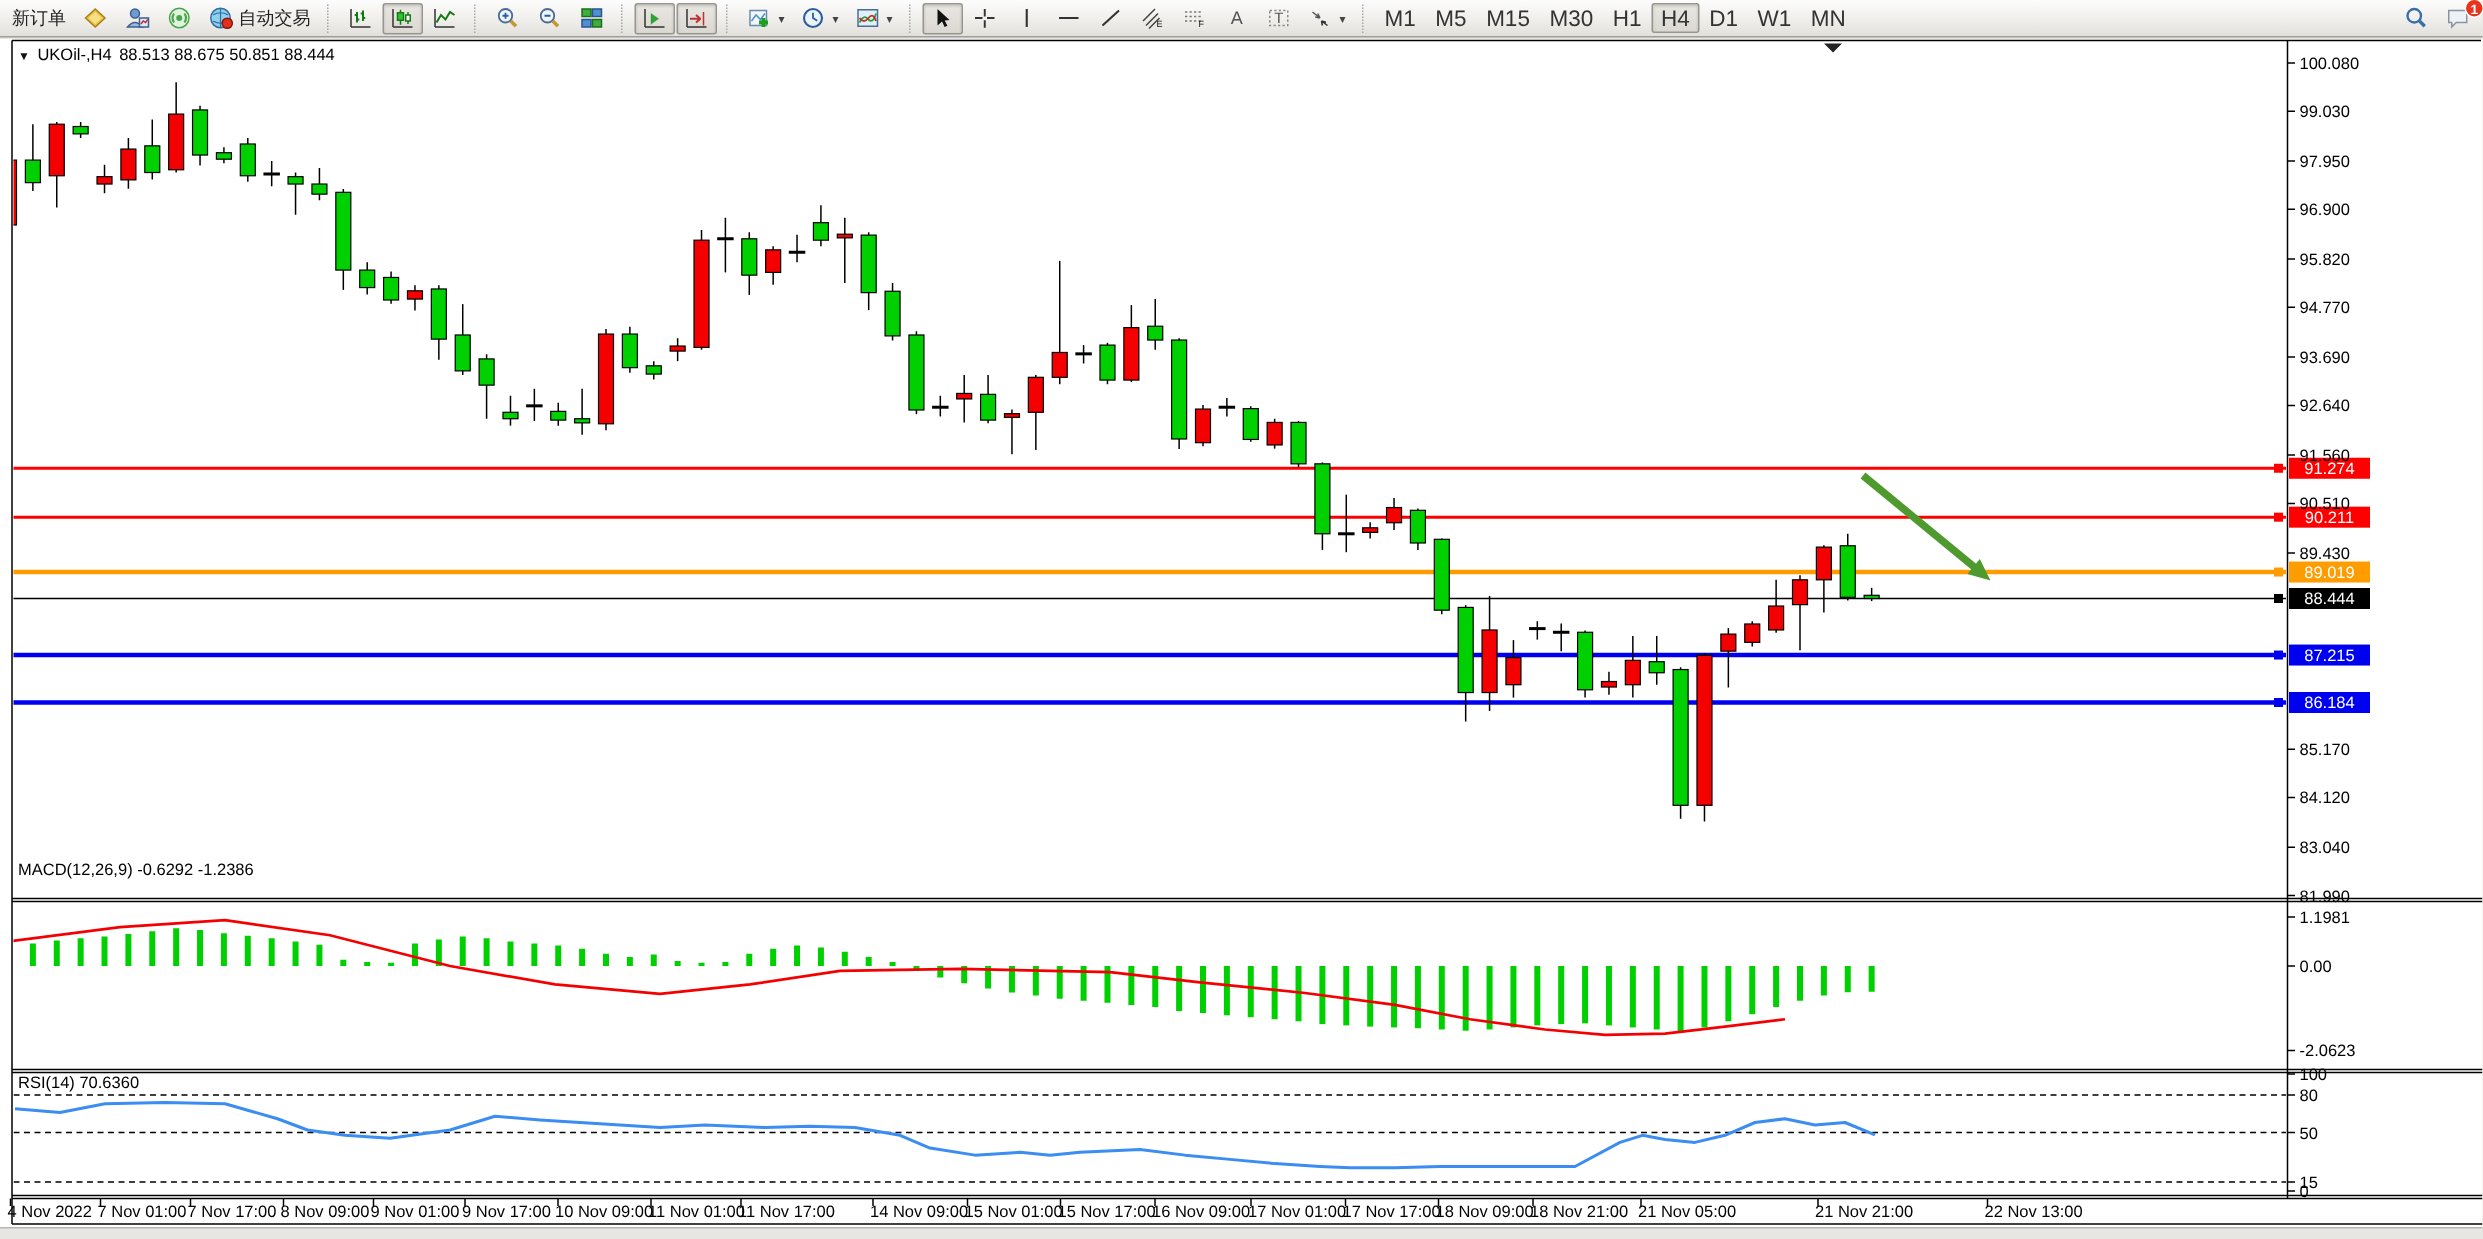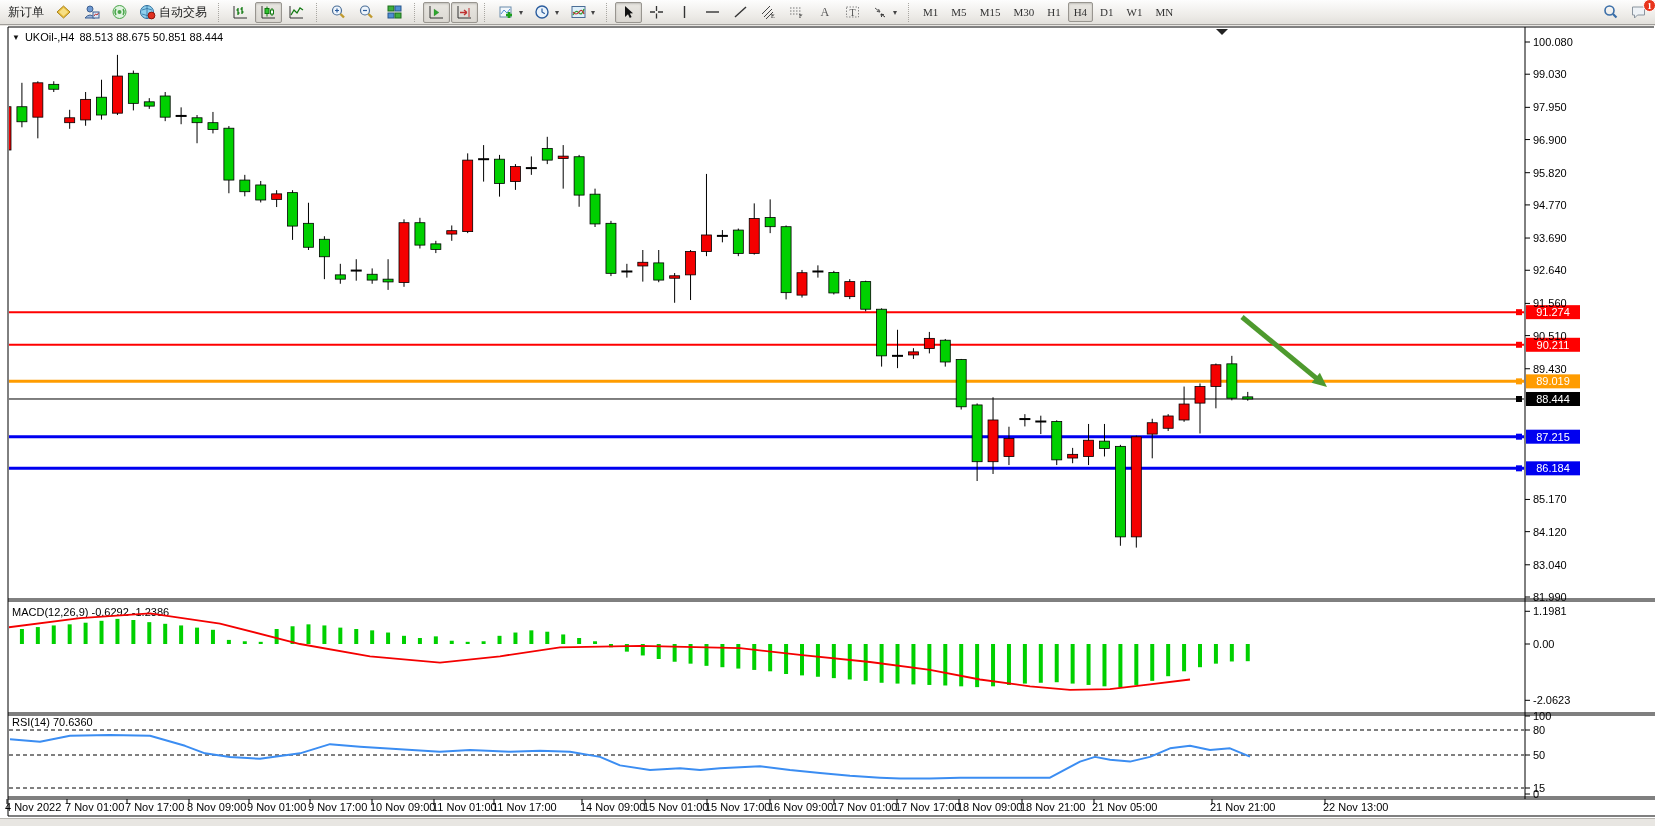--- a/index.html
+++ b/index.html
@@ -4,27 +4,27 @@
 <style>
   html,body{margin:0;padding:0;background:#e8e6e2;width:1655px;height:826px;overflow:hidden;
     font-family:"Liberation Sans","DejaVu Sans",sans-serif;-webkit-font-smoothing:none;}
   *{box-sizing:border-box;}
   
   .toolbar{position:absolute;left:0;top:0;width:1655px;height:25px;display:flex;align-items:center;
     background:linear-gradient(#fdfdfd,#eceae6 70%,#e2e0db);border-bottom:1px solid #9f9d99;
     padding:0 3px;gap:1px;font-size:12px;color:#222;}
   .tbtn{height:21px;min-width:23px;display:inline-flex;align-items:center;justify-content:center;
     gap:3px;border:1px solid transparent;border-radius:2px;padding:0 4px;background:transparent;
-    font-size:12px;color:#222;cursor:default;white-space:nowrap;font-family:Liberation Serif, serif;}
+    font-size:12px;color:#222;cursor:default;white-space:nowrap;}
   .tbtn.active{background:linear-gradient(#e9e7e2,#dbd8d2);border:1px solid #98958f;
     box-shadow:inset 0 1px 2px rgba(0,0,0,.18);text-align:right;}
   .sep{width:4px;height:19px;border-left:1px dotted #a9a7a2;margin:0 4px 0 5px;}
   .caret{font-size:8px;color:#444;margin-left:1px;}
   .tf-group{display:flex;gap:1px;}
-  .tf{font-size:11px;padding:0 5px;height:20px;color:#333;}
+  .tf{font-size:15px;padding:0 5px;height:20px;color:#333;}
   .spacer{flex:1;}
   .icon16{width:17px;height:16px;display:inline-block;}
   .badge{position:absolute;top:-4px;right:-5px;background:#e8341c;color:#fff;border-radius:8px;
     min-width:13px;height:13px;font-size:9px;line-height:13px;text-align:center;font-weight:bold;
     border:1px solid #fff;}
   .bubble-wrap{position:relative;}
   
   .chart-window{position:absolute;left:0;top:26px;width:1655px;height:792px;background:#fff;}
   .win-svg{position:absolute;left:0;top:0;}
   .overlay-label{position:absolute;font-size:11px;color:#000;white-space:nowrap;}
@@ -245,21 +245,21 @@
     <span class="badge">1</span>
   </span>
 </div>
 
 <div class="chart-window">
   <div class="overlay-label" id="chart-title">
     <span class="tri">▼</span>
     <span>UKOil-,H4</span>
     <span>88.513 88.675 50.851 88.444</span>
   </div>
-  <div class="overlay-label" style="left:12px;top:580px;">MACD(12,26,9) -0.6292 -1.2386</div>
+  <div class="overlay-label" style="left:12px;top:548px;">MACD(12,26,9) -0.6292 -1.2386</div>
   <div class="overlay-label" style="left:12px;top:690px;">RSI(14) 70.6360</div>
   <svg id="chart-svg" class="win-svg" width="1655" height="792" viewBox="0 26 1655 792">
       <defs>
         <clipPath id="clip-main">
           <rect x="9" y="41" width="1515" height="558"></rect>
         </clipPath>
         <clipPath id="clip-macd">
           <rect x="9" y="602" width="1515" height="110"></rect>
         </clipPath>
         <clipPath id="clip-rsi">

